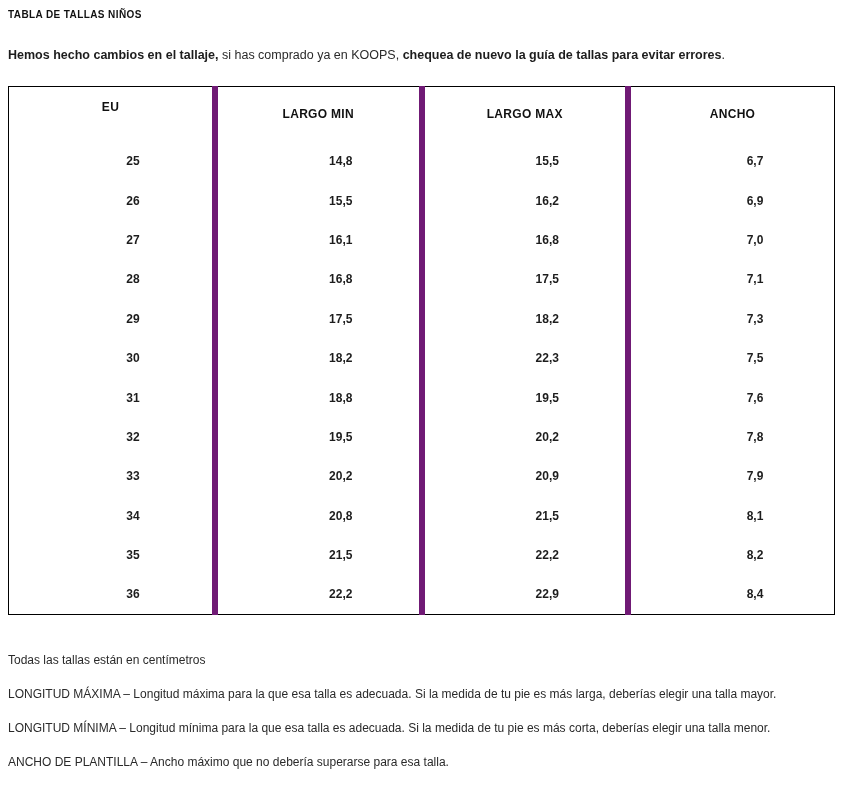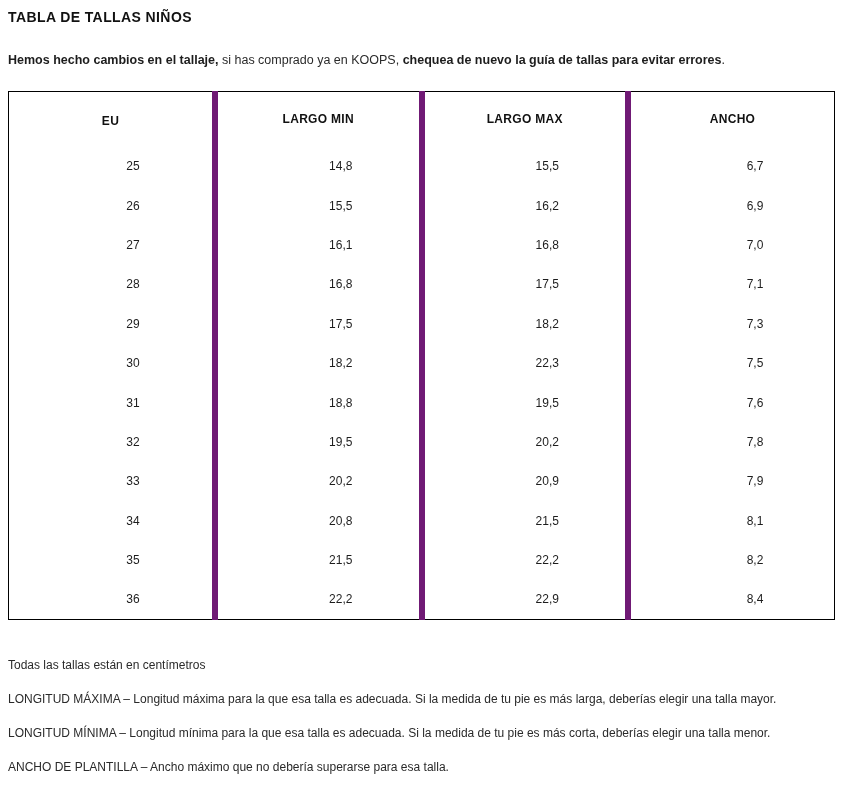--- a/index.html
+++ b/index.html
@@ -9,21 +9,21 @@
     background: #ffffff;
     font-family: "Liberation Sans", sans-serif;
     color: #1d1d1d;
     overflow: hidden;
   }
   .page {
     padding: 9px 8px 0 8px;
     width: 843px;
   }
   .page-title {
-    font-size: 14px;
+    font-size: 10px;
     font-weight: 700;
     letter-spacing: 0.4px;
     color: #111111;
   }
   .intro {
     margin-top: 28px;
     font-size: 12.5px;
     line-height: 15px;
     color: #1d1d1d;
   }
@@ -48,27 +48,27 @@
   .size-table td:first-child { border-left: none; }
   .size-table thead th {
     height: 55px;
     vertical-align: middle;
     font-weight: 700;
     letter-spacing: 0.3px;
     color: #111111;
   }
   .size-table thead th.th-eu {
     vertical-align: top;
-    padding-top: 22px;
+    padding-top: 13px;
     text-align: center;
   }
   .size-table tbody td {
     height: 39.4px;
     vertical-align: middle;
-    font-weight: 400;
+    font-weight: 700;
     padding-left: 45px;
   }
 
   .notes {
     margin-top: 38px;
     font-size: 12px;
     line-height: 14px;
     color: #2a2a2a;
   }
   .note-line { margin-bottom: 20px; }

